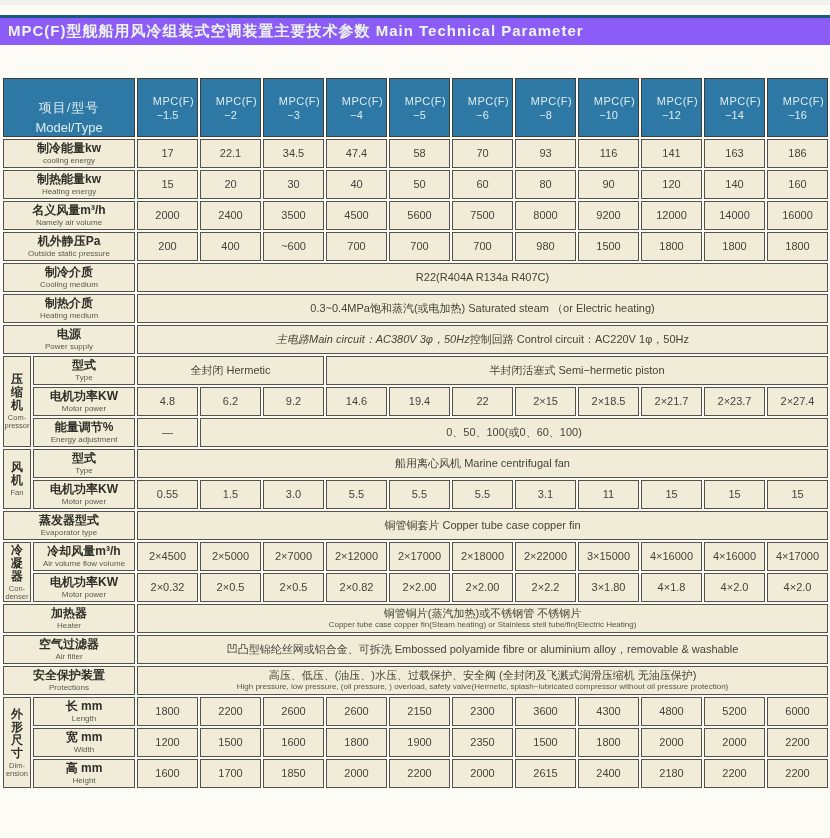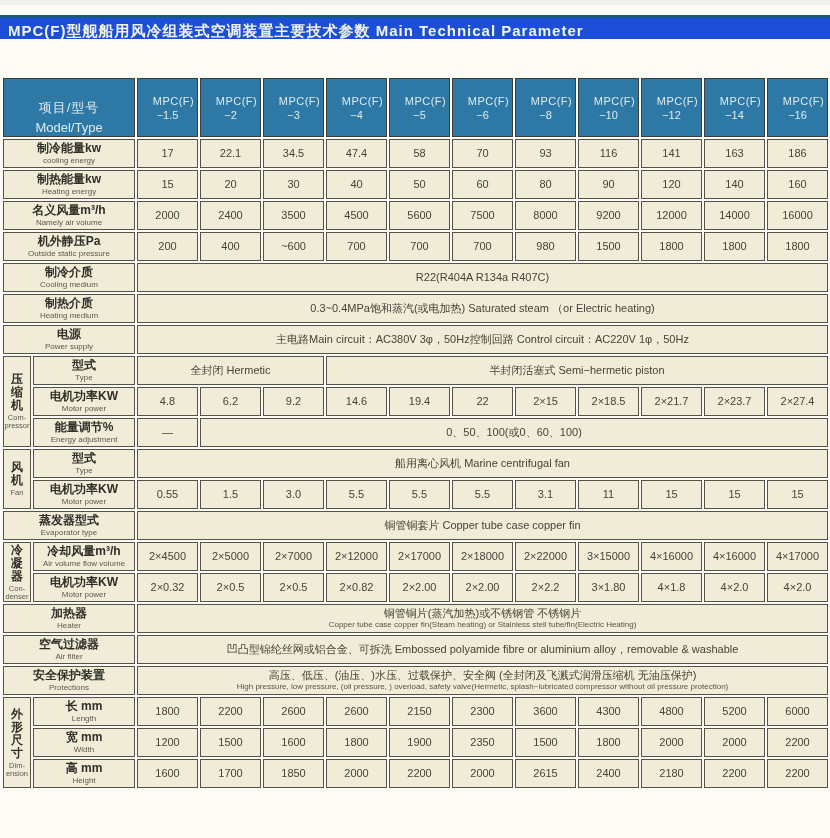--- a/index.html
+++ b/index.html
@@ -4,22 +4,22 @@
 <style>
   html,body{margin:0;padding:0;}
   body{
     width:830px;height:838px;position:relative;
     background:#fcfbf6;
     font-family:"Liberation Sans","DejaVu Sans",sans-serif;
     color:#3a3a32;
   }
   .top-remnant{position:absolute;top:0;left:0;width:830px;height:5px;background:#f1f1ee;}
   .title-bar{
-    position:absolute;top:15px;left:0;width:830px;height:24px;
-    background:#1d4ed8;border-top:3px solid #155a80;box-sizing:border-box;
+    position:absolute;top:15px;left:0;width:830px;height:30px;
+    background:#8b5cf6;border-top:3px solid #155a80;box-sizing:border-box;
     color:#eef3ec;font-size:15px;font-weight:bold;line-height:26px;
     padding-left:8px;letter-spacing:1px;white-space:nowrap;overflow:hidden;
   }
   table.params{
     position:absolute;top:76px;left:1px;width:828px;
     border-collapse:separate;border-spacing:2px;table-layout:fixed;
   }
   td{
     border:1px solid #55524a;background:#f0ecd7;
     text-align:center;vertical-align:middle;
@@ -37,21 +37,21 @@
   .lcell .len{font-size:8px;color:#5a584e;line-height:9px;margin-top:1px;}
   .gcell{width:28px;padding:0;}
   .gcn div{font-size:12px;font-weight:bold;line-height:13px;color:#2f2f28;}
   .gen{margin-top:2px;}
   .gen div{font-size:7.5px;color:#5a584e;line-height:8px;}
   .vcell{font-size:11px;color:#45443a;}
   .v1{font-size:11px;line-height:13px;}
   .v2{font-size:8px;line-height:10px;color:#55534a;}
   .pair{padding:0 30px;}
   .pair .pseg{display:inline-block;font-size:11px;}
-  .pair .pseg:first-child{}
+  .pair .pseg:first-child{font-style:italic;}
   col.c-group{width:28px;}
   col.c-label{width:102px;}
   col.c-data{width:61px;}
 </style>
 </head>
 <body>
 
 <div class="top-remnant"></div>
 
 <div class="title-bar">MPC(F)型舰船用风冷组装式空调装置主要技术参数  Main  Technical  Parameter</div>

